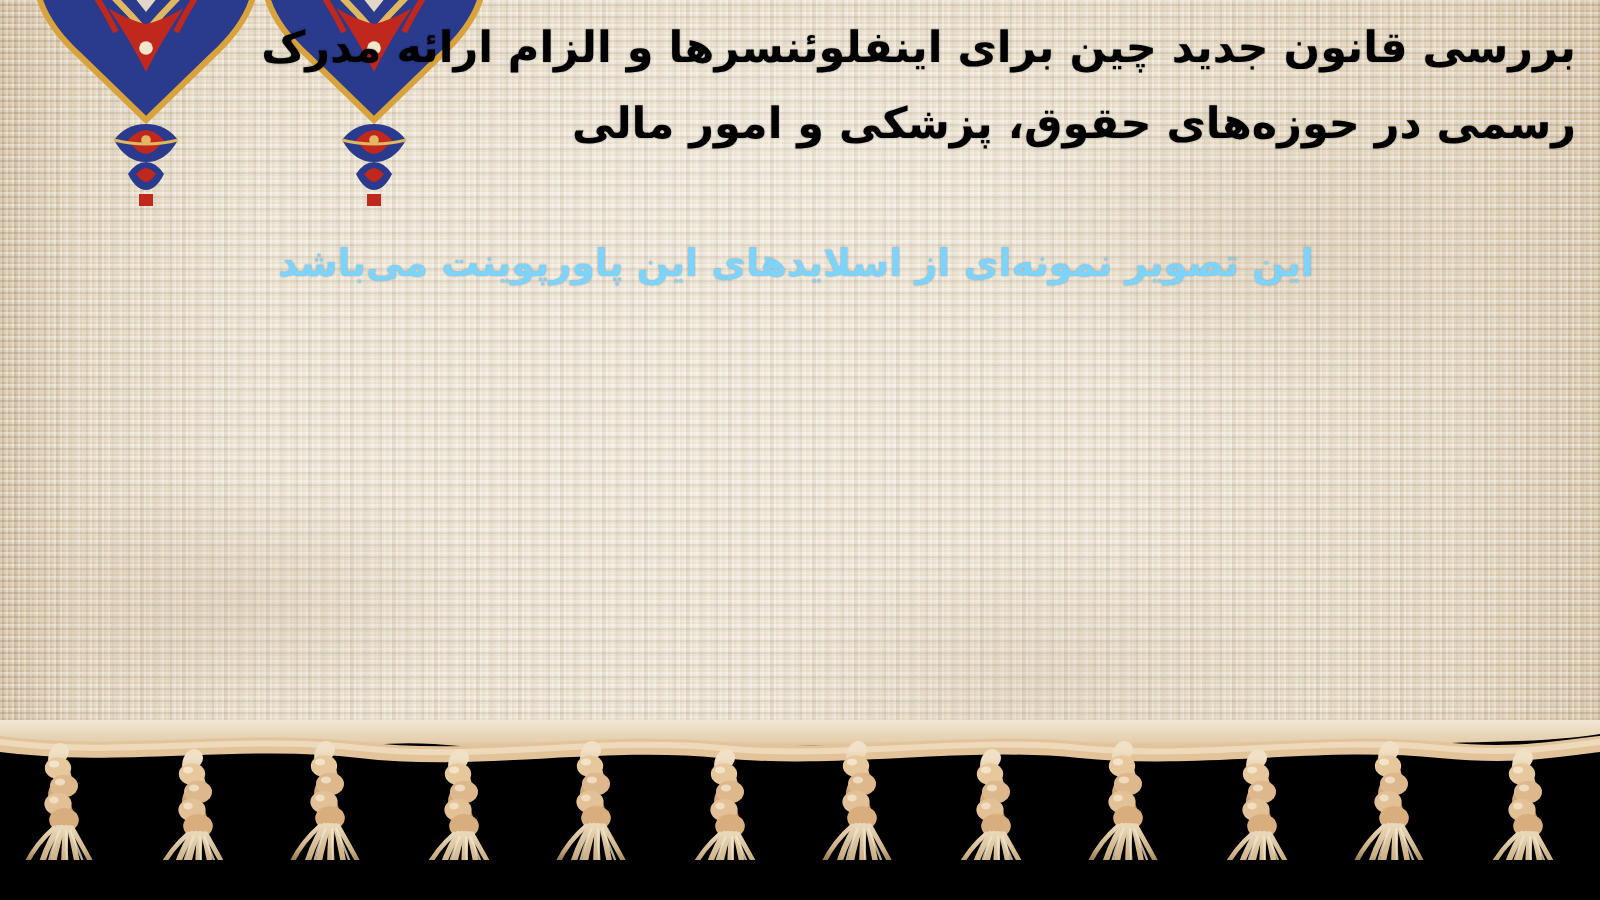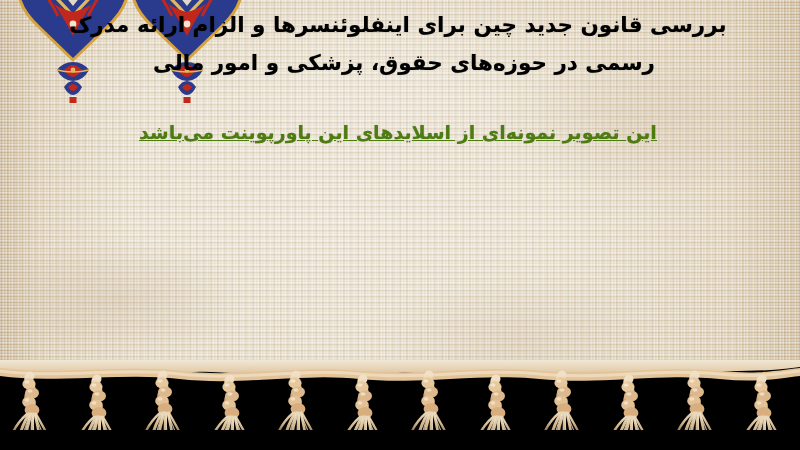--- a/index.html
+++ b/index.html
@@ -101,21 +101,21 @@
     width: 800px;
     height: 388px;
     direction: rtl;
   }
 
   .title-block {
     position: absolute;
     top: 6px;
     right: 12px;
     width: 780px;
-    text-align: center;
+    text-align: right;
   }
   .title-line {
     color: #000000;
     font-size: 21.5px;
     font-weight: bold;
     line-height: 38px;
     letter-spacing: -0.3px;
     white-space: nowrap;
     text-shadow: 0 0 1px rgba(0,0,0,0.35);
   }
@@ -123,28 +123,27 @@
   .title-line.l2 { padding-left: 12px; }
 
   .body-block {
     position: absolute;
     top: 112px;
     right: 8px;
     width: 788px;
     text-align: center;
   }
   .body-line {
-    color: #4d7c0f;
+    color: #7dd3fc;
     font-size: 19px;
     font-weight: bold;
     line-height: 40px;
     letter-spacing: -0.2px;
     white-space: nowrap;
     text-shadow: 0 0 1px rgba(0,0,0,0.30);
-    text-decoration: underline;
   }
 
   
   .motif {
     position: absolute;
     top: -46px;
   }
   .motif.m1 { left: 14px; }
   .motif.m2 { left: 128px; }
 

